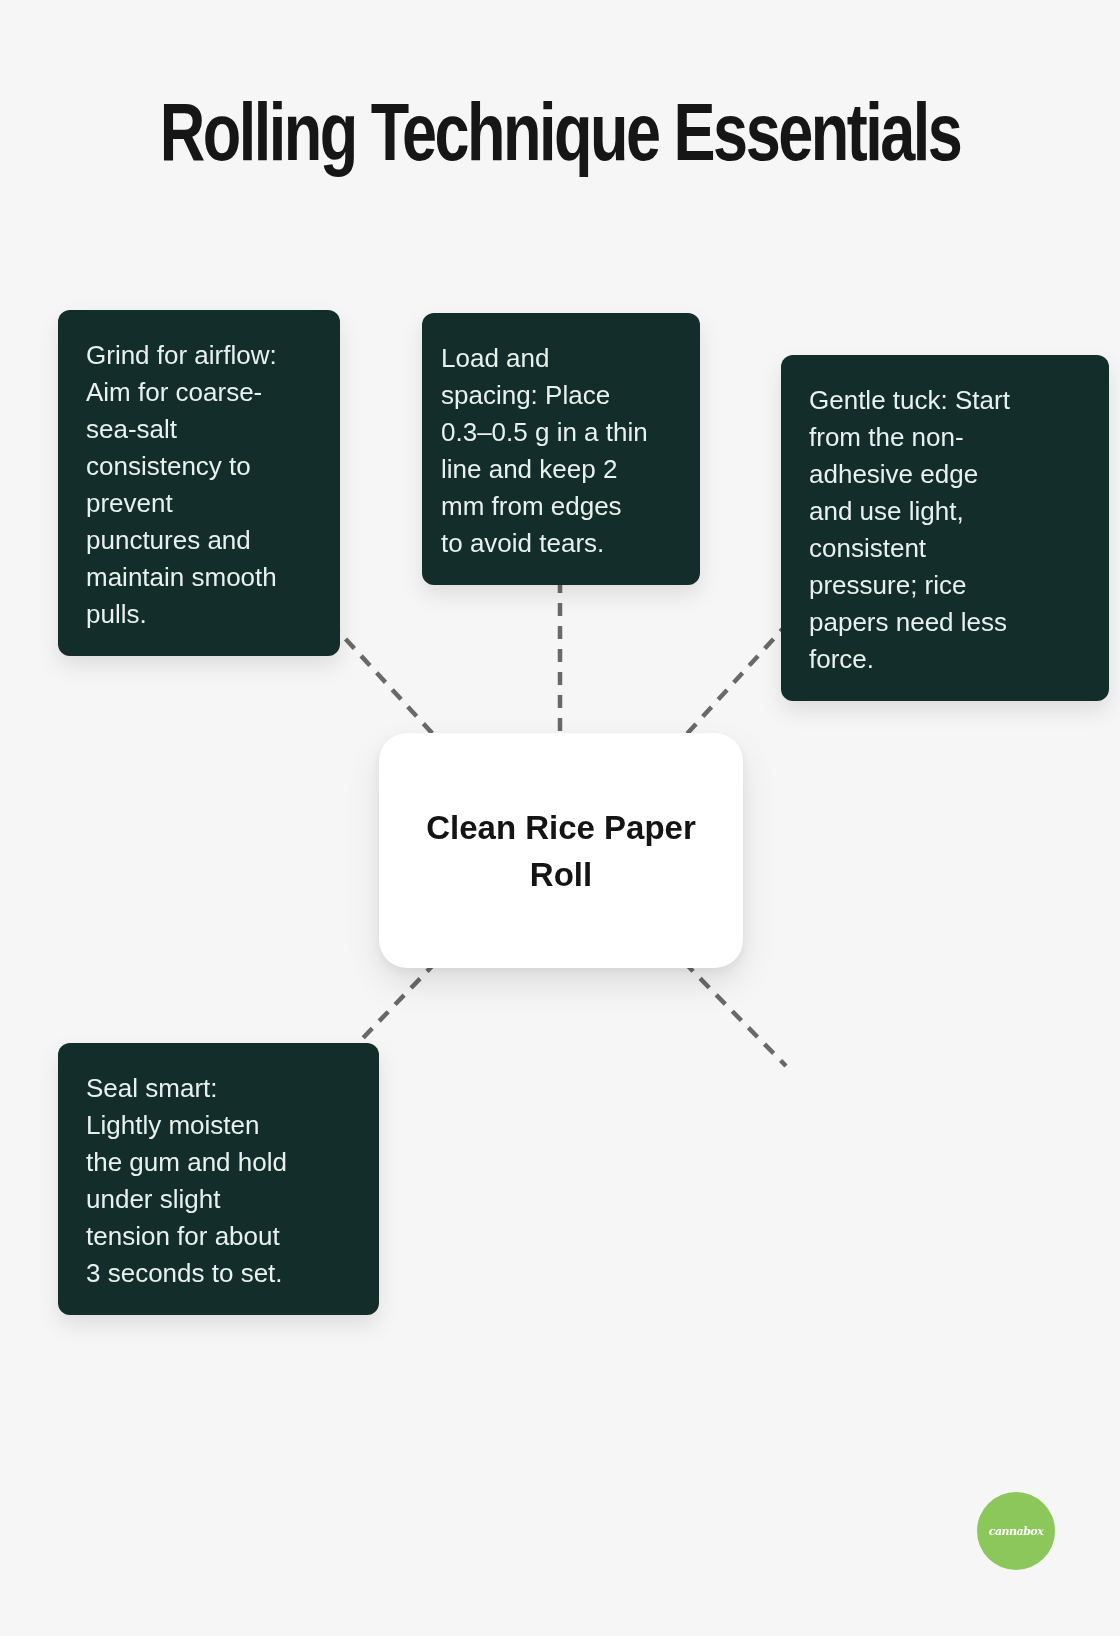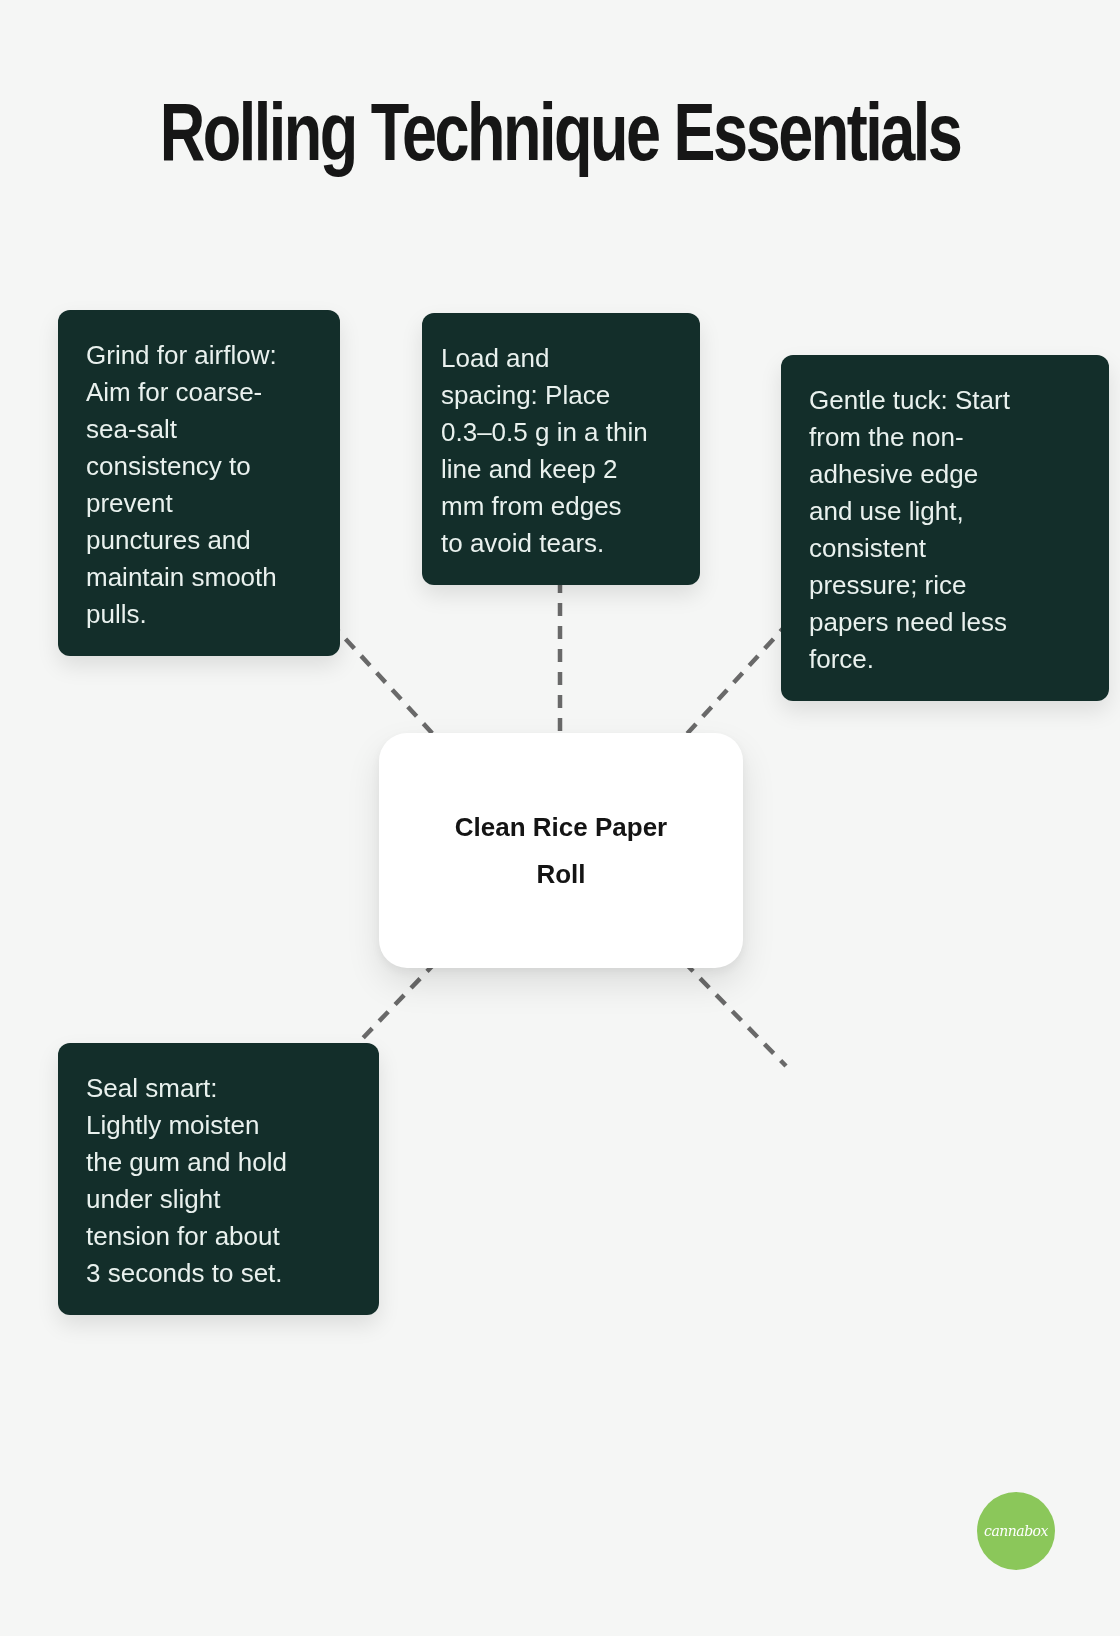--- a/index.html
+++ b/index.html
@@ -73,21 +73,21 @@
     background: var(--node-bg, #ffffff);
     border-radius: 28px;
     box-shadow: 0 16px 34px rgba(0,0,0,0.10), 0 4px 10px rgba(0,0,0,0.05);
     display: flex;
     align-items: center;
     justify-content: center;
   }
   .center-node span {
     white-space: pre-line;
     text-align: center;
-    font-size: 26px;
+    font-size: 33px;
     line-height: 47px;
     font-weight: 700;
     color: var(--node-text, #141414);
   }
   .logo {
     position: absolute;
     z-index: 2;
     left: 977px;
     top: 1492px;
     width: 78px;
@@ -95,22 +95,22 @@
     border-radius: 50%;
     background: var(--logo-bg, #8bc75a);
     display: flex;
     align-items: center;
     justify-content: center;
   }
   .logo span {
     color: var(--logo-text, #ffffff);
     font-family: "DejaVu Serif", serif;
     font-style: italic;
-    font-weight: 400;
-    font-size: 14px;
+    font-weight: 700;
+    font-size: 11px;
     letter-spacing: -0.5px;
   }
 </style>
 </head>
 <body>
 
 <div class="canvas">
 
   <h1 class="page-title">Rolling Technique Essentials</h1>
 

